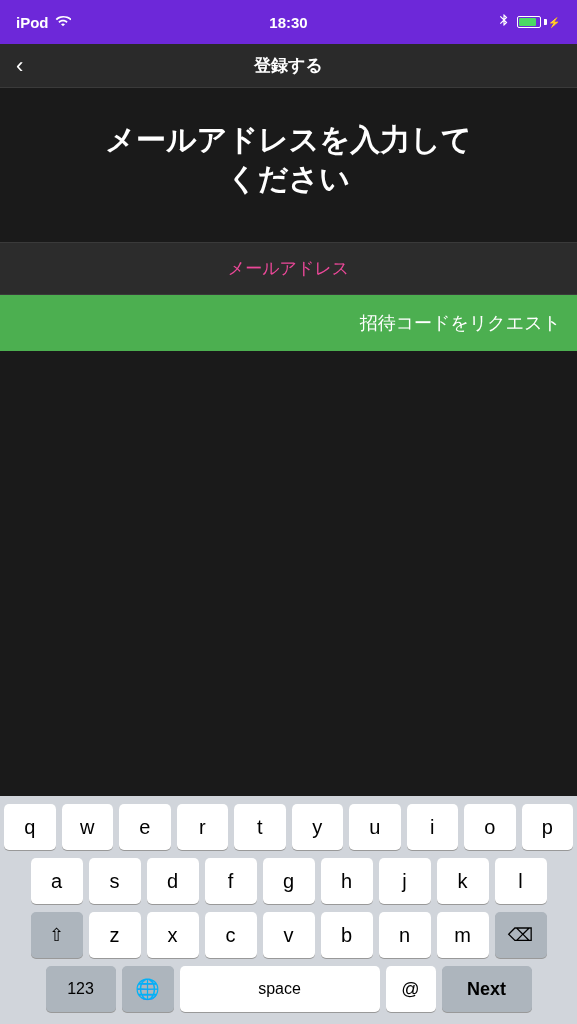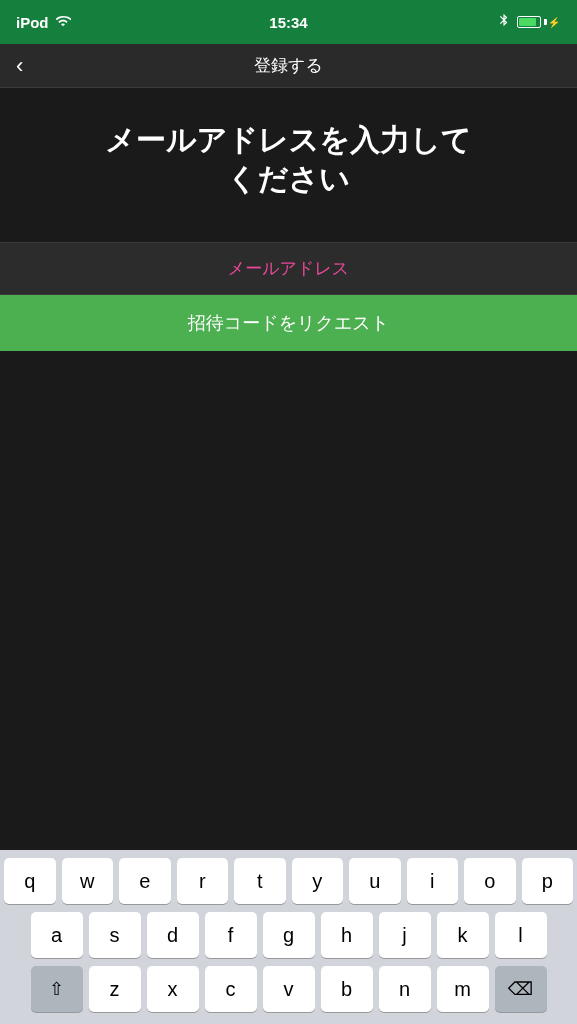--- a/index.html
+++ b/index.html
@@ -9,21 +9,21 @@
       width: 577px;
       height: 1024px;
       background: #1a1a1a;
       font-family: -apple-system, 'Helvetica Neue', Arial, sans-serif;
       color: #ffffff;
       overflow: hidden;
     }
 
     
     .status-bar {
-      background: #15803d;
+      background: #6d28d9;
       height: 44px;
       display: flex;
       align-items: center;
       justify-content: space-between;
       padding: 0 16px;
     }
     .status-left {
       display: flex;
       align-items: center;
       gap: 6px;
@@ -87,21 +87,21 @@
     }
     .nav-back {
       position: absolute;
       left: 16px;
       font-size: 22px;
       color: white;
       cursor: pointer;
     }
     .nav-title {
       font-size: 17px;
-      font-weight: 400;
+      font-weight: 700;
       color: white;
     }
 
     
     .main-content {
       background: #1a1a1a;
       padding: 32px 28px 20px;
     }
 
     .heading {
@@ -133,21 +133,21 @@
       color: #ec4899;
       font-size: 17px;
     }
 
     .request-button {
       background: #4caf50;
       color: white;
       font-size: 18px;
       font-weight: 500;
       padding: 16px;
-      text-align: center;
+      text-align: right;
       cursor: pointer;
       width: 100%;
       border: none;
     }
 
     
     .keyboard {
       background: #d1d5db;
       position: absolute;
       bottom: 0;
@@ -220,21 +220,21 @@
 <div class="status-bar">
   <div class="status-left">
     <span>iPod</span>
     <span>
       <svg viewBox="0 0 24 24" width="16" height="16" fill="white">
         <path d="M1 9l2 2c5.52-5.52 14.48-5.52 20 0l2-2C18.93 2.93 5.07 2.93 1 9zm8 8l3 3 3-3c-1.66-1.65-4.34-1.65-6 0zm-4-4l2 2c2.76-2.76 7.24-2.76 10 0l2-2C15.14 9.14 8.87 9.14 5 13z"></path>
       </svg>
     </span>
   </div>
   <div class="status-center">
-    <span>15:34</span>
+    <span>18:30</span>
   </div>
   <div class="status-right">
     <span>
       <svg viewBox="0 0 24 24" width="14" height="14" fill="white">
         <path d="M17.71 7.71L12 2h-1v7.59L6.41 5 5 6.41 10.59 12 5 17.59 6.41 19 11 14.41V22h1l5.71-5.71-4.3-4.29 4.3-4.29zM13 5.83l1.88 1.88L13 9.59V5.83zm1.88 10.46L13 18.17v-3.76l1.88 1.88z"></path>
       </svg>
     </span>
     <div class="battery-icon">
       <div class="battery-body">
         <div class="battery-fill"></div>
@@ -297,16 +297,23 @@
     <div class="key">z</div>
     <div class="key">x</div>
     <div class="key">c</div>
     <div class="key">v</div>
     <div class="key">b</div>
     <div class="key">n</div>
     <div class="key">m</div>
     <div class="key dark action" style="flex:0.9;max-width:52px;font-size:18px;">⌫</div>
   </div>
 
+  <div class="keyboard-row">
+    <div class="key dark action" style="flex:1.2;max-width:70px;font-size:16px;">123</div>
+    <div class="key dark action" style="flex:1;max-width:52px;font-size:20px;">🌐</div>
+    <div class="key wide" style="flex:3.5;max-width:200px;font-size:16px;">space</div>
+    <div class="key at" style="flex:0.8;max-width:50px;font-size:18px;">@</div>
+    <div class="key dark next" style="flex:1.5;max-width:90px;font-size:18px;font-weight:600;">Next</div>
+  </div>
 </div>
 
 
 
 
 </body></html>

